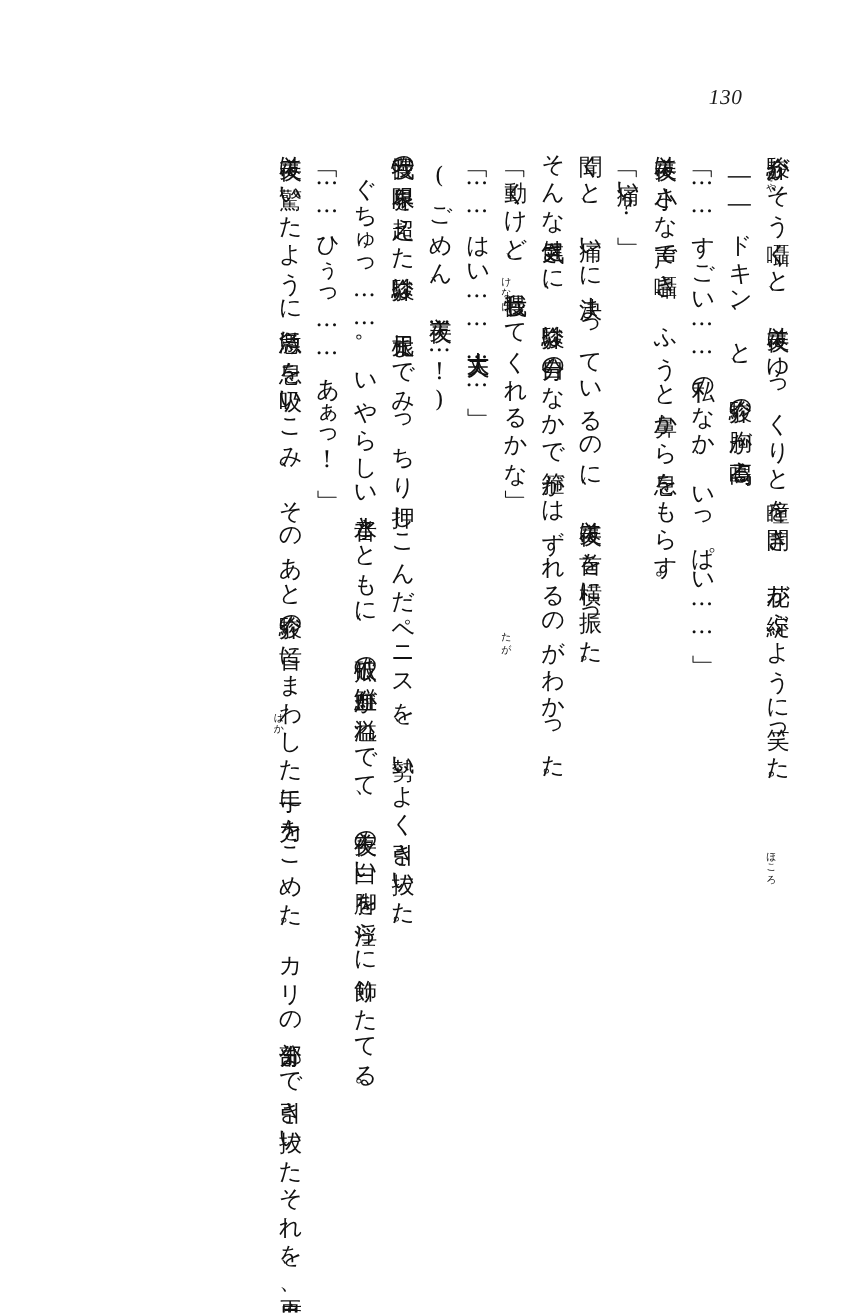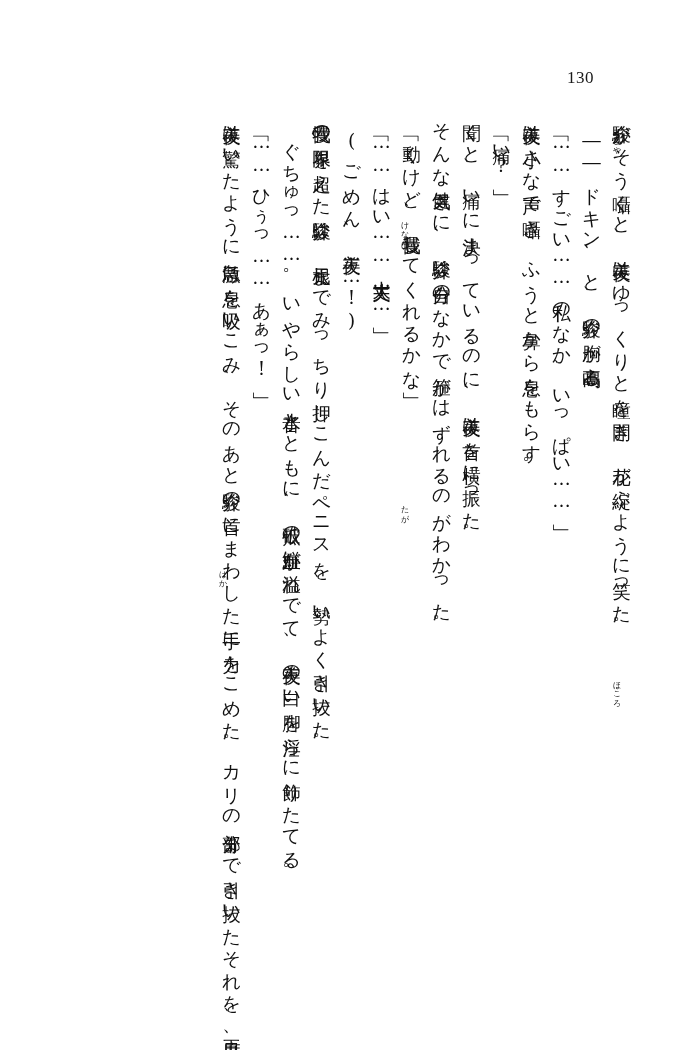--- a/index.html
+++ b/index.html
@@ -21,20 +21,21 @@
     height: 1050px;
     background: #ffffff;
   }
 
   
   #page-number {
     position: absolute;
     top: 68px;
     right: 96px;
     font-size: 17px;
+    font-style: italic;
     font-family: "Liberation Serif", "DejaVu Serif", serif;
     color: #1a1a1a;
     letter-spacing: 0.5px;
   }
 
   
   #text-block {
     position: absolute;
     top: 110px;
     left: 48px;

